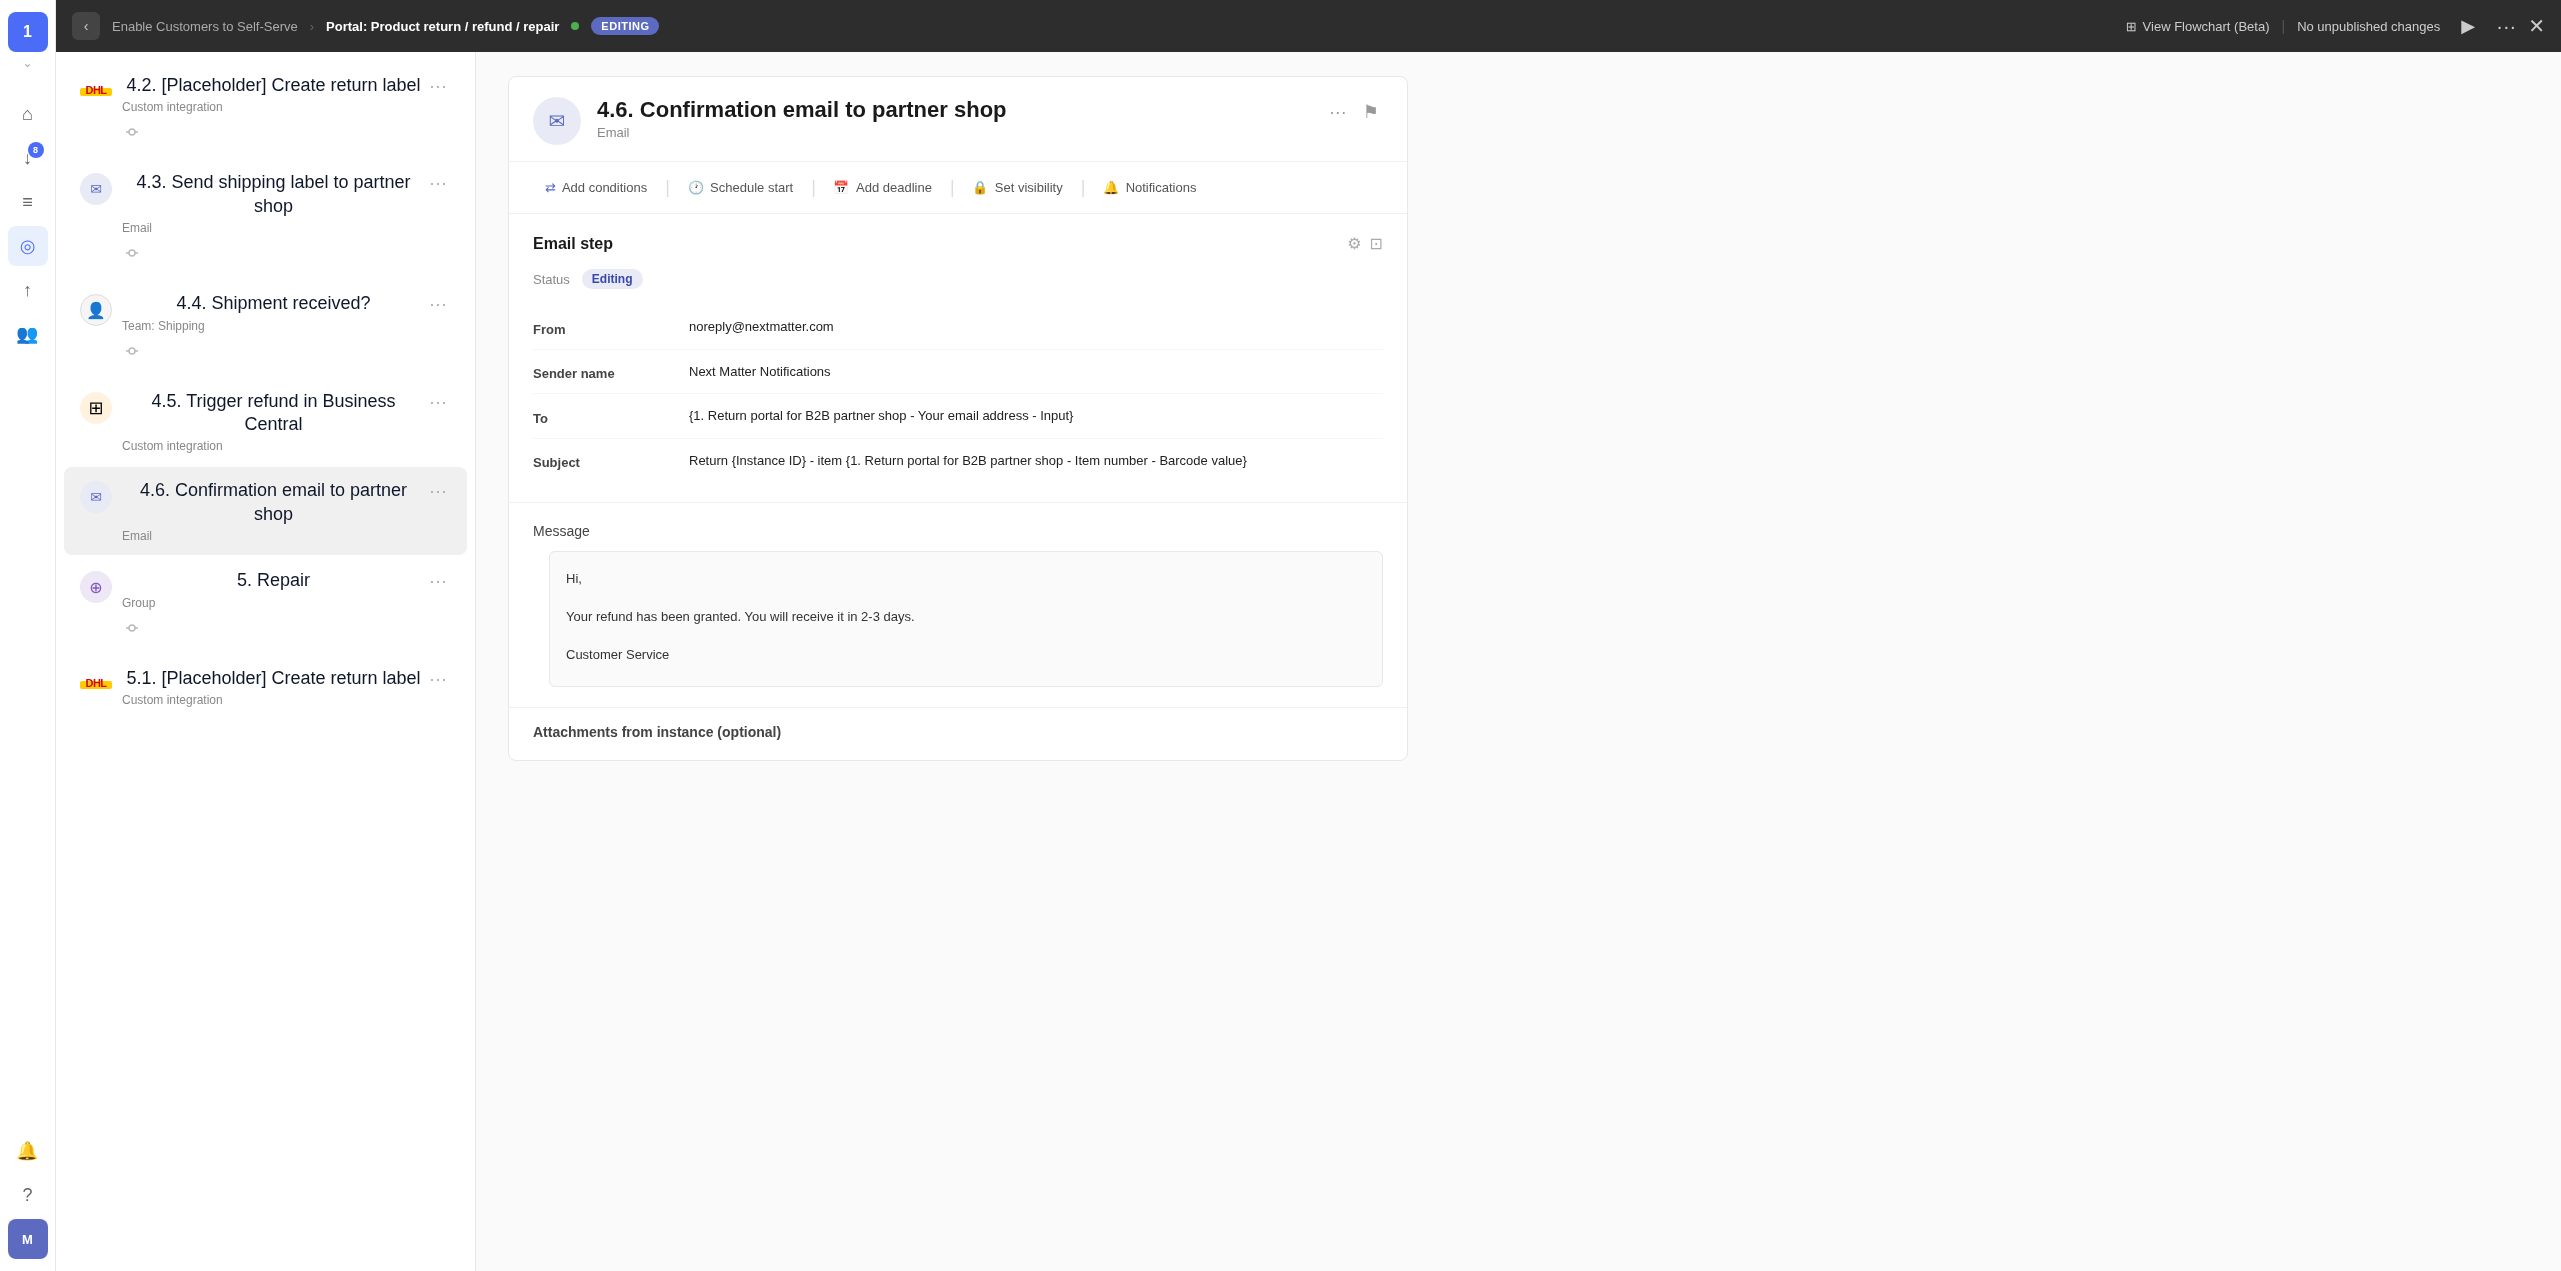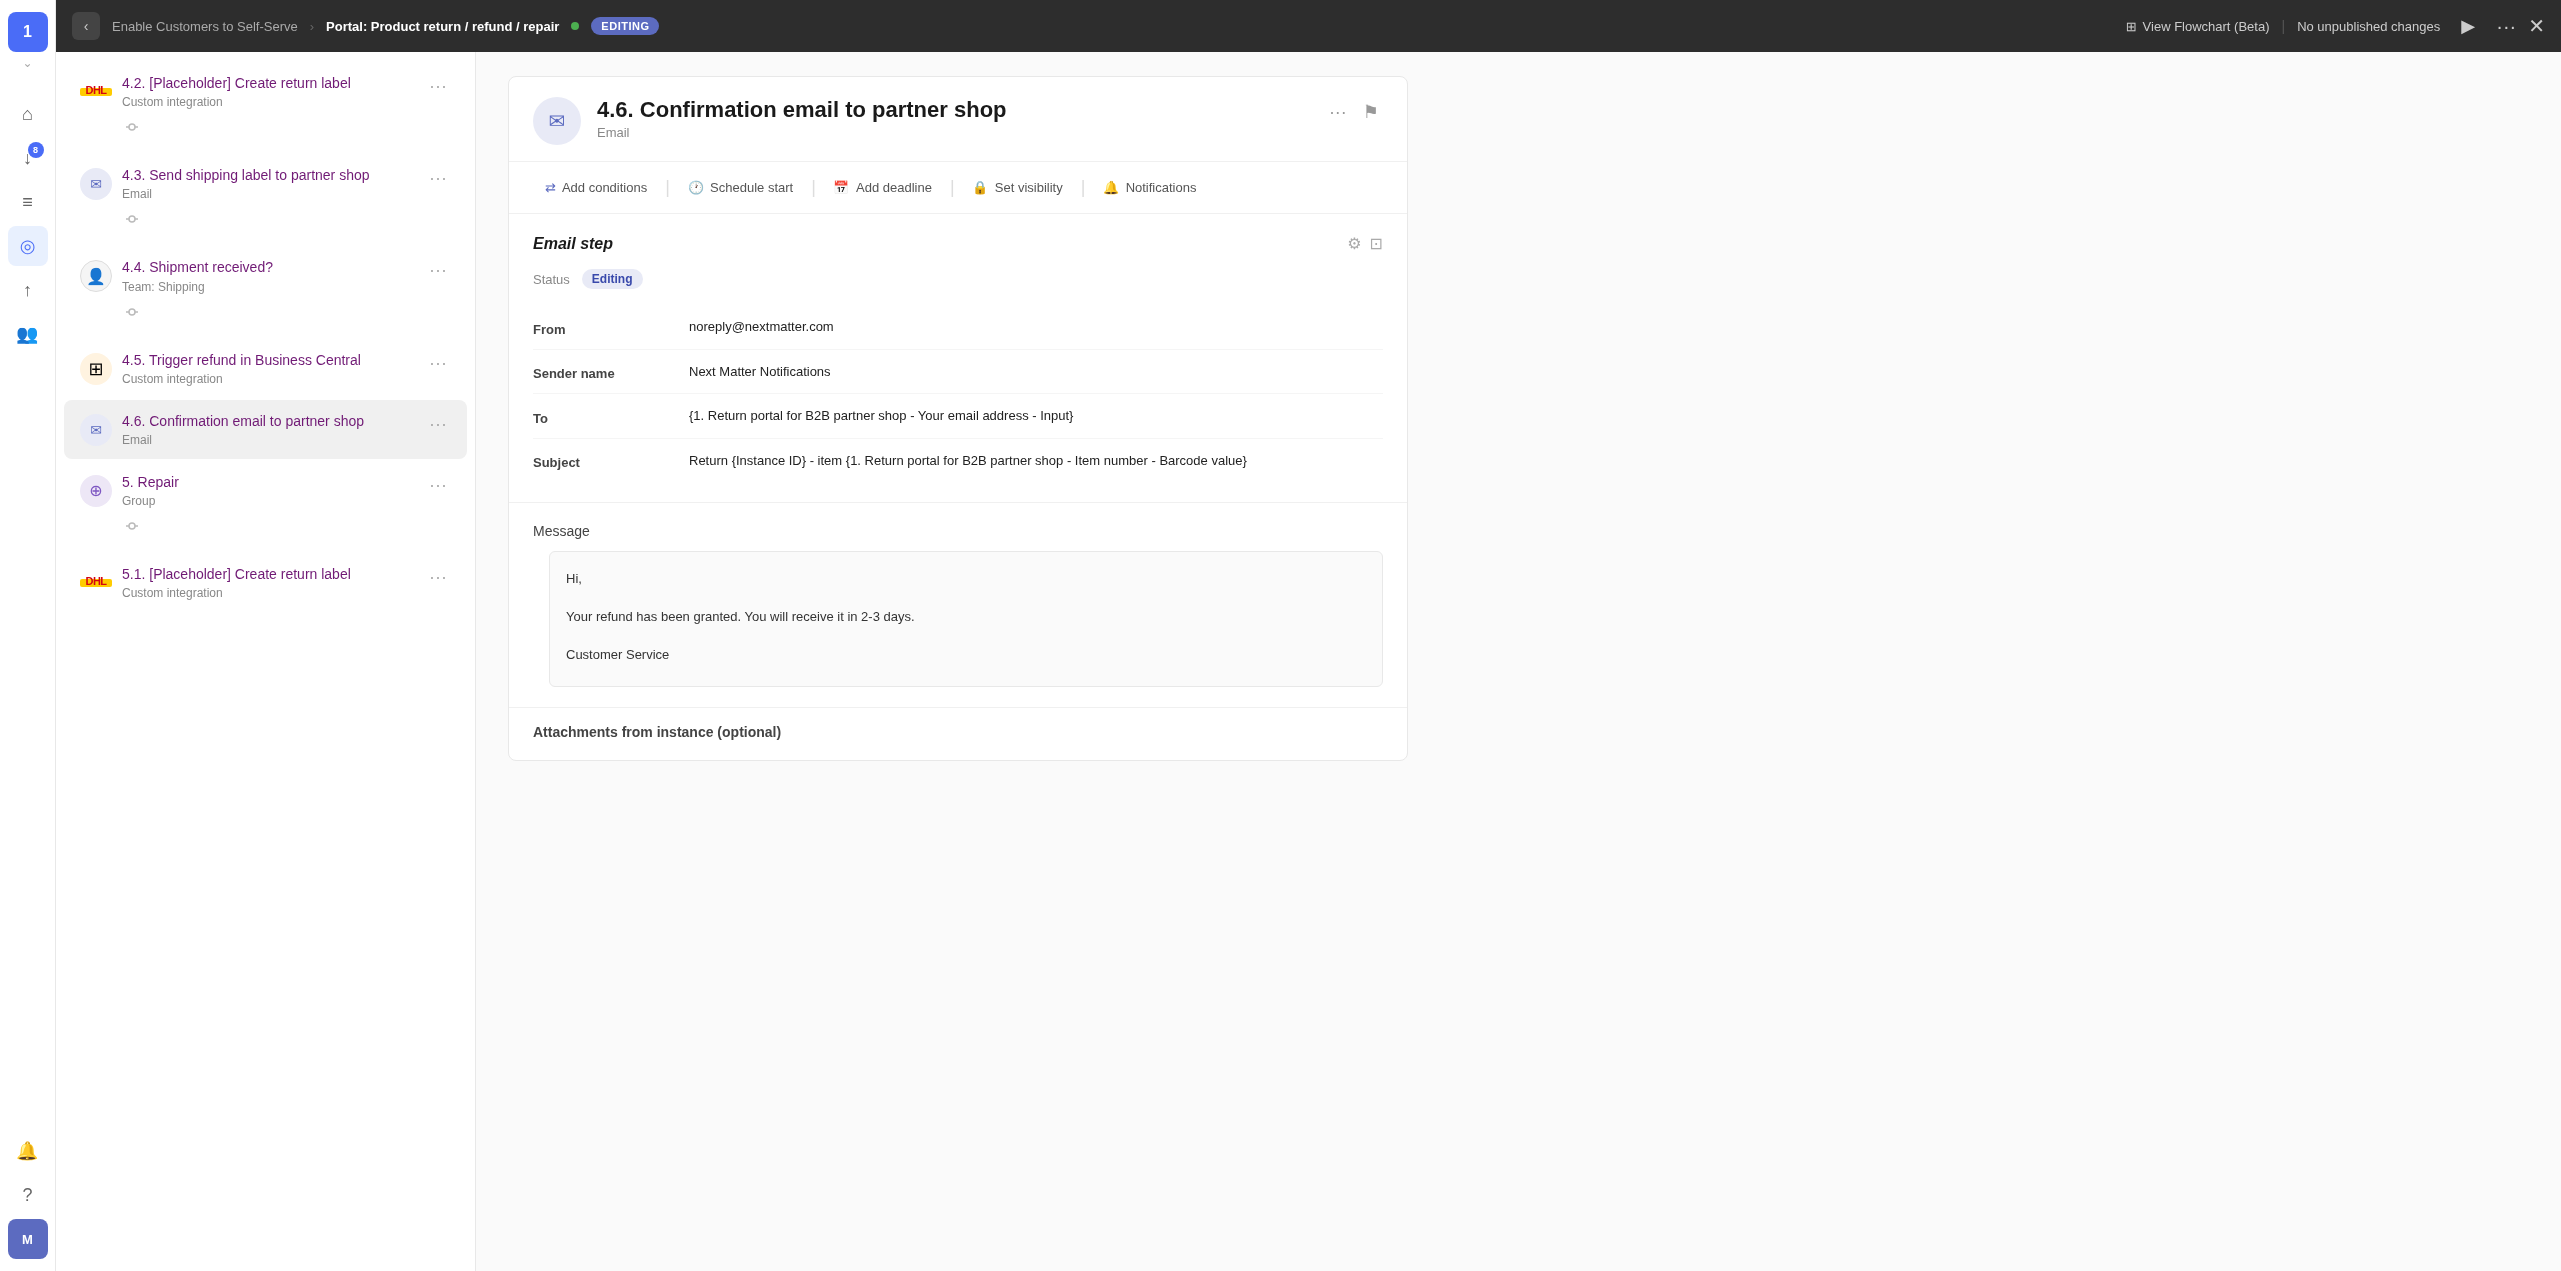--- a/index.html
+++ b/index.html
@@ -64,21 +64,21 @@
     .step-icon {
       width: 32px; height: 32px; border-radius: 50%;
       display: flex; align-items: center; justify-content: center;
       font-size: 14px; flex-shrink: 0; margin-top: 2px;
     }
     .step-icon.email { background: #e8eaf6; color: #5c6bc0; }
     .step-icon.team { background: #e8f5e9; color: #66bb6a; border: 1px solid #ddd; }
     .step-icon.integration { background: #fff3e0; }
     .step-icon.group { background: #ede7f6; color: #9575cd; }
     .step-info { flex: 1; }
-    .step-title { font-size: 14px; font-weight: 500; color: #701a75; line-height: 1.3; }
+    .step-title { font-size: 18px; font-weight: 500; color: #0f172a; line-height: 1.3; text-align: center; }
     .step-subtitle { font-size: 12px; color: #888; margin-top: 3px; }
     .step-more { color: #aaa; font-size: 18px; cursor: pointer; padding: 2px 4px; flex-shrink: 0; }
     .step-sub-icon {
       margin-top: 8px; margin-left: 42px;
     }
     .step-sub-icon svg { width: 20px; height: 20px; color: #aaa; }
 
     
     .dhl-logo {
       width: 32px; height: 32px; display: flex; align-items: center; justify-content: center;
@@ -174,21 +174,21 @@
     .action-divider { color: #ddd; font-size: 18px; margin: 0 2px; }
 
     
     .content-section {
       padding: 20px 24px;
     }
     .section-title-row {
       display: flex; align-items: center; justify-content: space-between;
       margin-bottom: 16px;
     }
-    .section-title { font-size: 16px; font-weight: 600; color: #1a1a1a; font-style: italic; }
+    .section-title { font-size: 16px; font-weight: 600; color: #1a1a1a; }
     .section-title-actions { display: flex; gap: 8px; }
     .section-title-icon { color: #aaa; cursor: pointer; font-size: 16px; }
 
     .status-row { display: flex; align-items: center; gap: 12px; margin-bottom: 16px; }
     .status-label { font-size: 13px; color: #888; }
     .status-badge {
       background: #e8eaf6; color: #3949ab;
       font-size: 12px; font-weight: 600; padding: 3px 10px; border-radius: 12px;
     }
 

